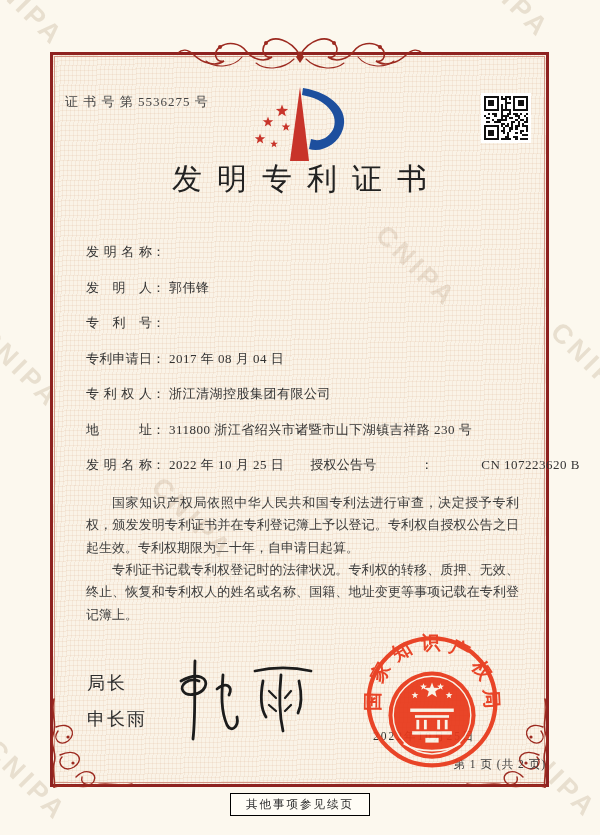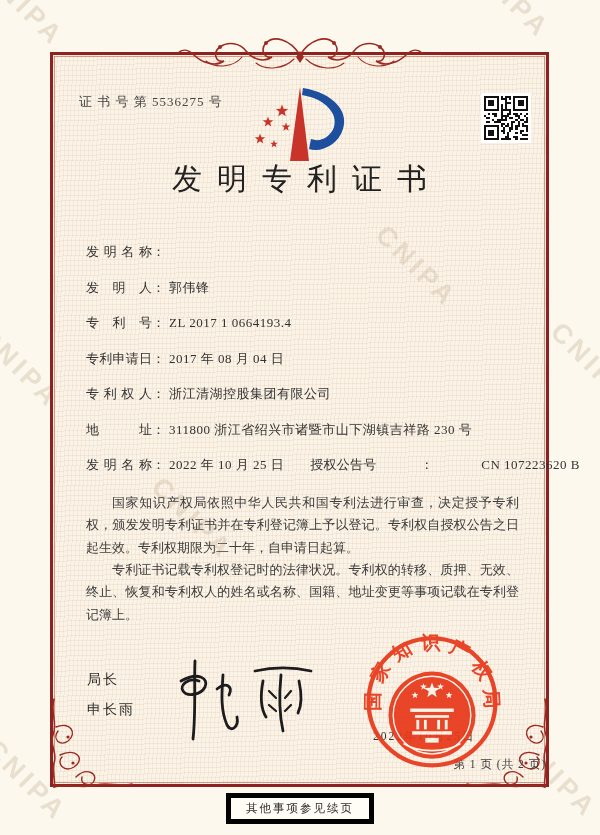--- a/index.html
+++ b/index.html
@@ -23,45 +23,45 @@
       repeating-linear-gradient(93deg, rgba(205,150,115,0.12) 0 1px, rgba(0,0,0,0) 1px 4px),
       repeating-linear-gradient(-1.5deg, rgba(215,165,125,0.15) 0 1px, rgba(0,0,0,0) 1px 5px),
       #faf3e7;
     z-index:2;
   }
   .frame-inner{position:absolute;inset:1px;border:1px solid #d29584;pointer-events:none;}
   .ornament{position:absolute;z-index:3;}
   .top-orn{left:50%;top:-27px;transform:translateX(-50%);}
   .corner-left{left:-7px;bottom:-9px;}
   .corner-right{right:-7px;bottom:-9px;transform:scaleX(-1);}
-  .cert-no{position:absolute;left:26px;top:38px;font-size:13px;letter-spacing:1px;color:#454545;z-index:4;font-family:Liberation Serif, serif;}
+  .cert-no{position:absolute;left:12px;top:38px;font-size:13px;letter-spacing:1px;color:#454545;z-index:4;font-family:Liberation Serif, serif;}
   .logo{position:absolute;left:188px;top:30px;z-index:4;}
   .qr-box{position:absolute;left:428px;top:38px;width:44px;height:44px;background:#ffffff;padding:3px;z-index:4;}
   .title{
     position:absolute;left:0;right:0;top:104px;text-align:center;
     font-size:30px;font-weight:normal;color:#222;
     letter-spacing:15px;text-indent:15px;z-index:4;
   }
   .fields{position:absolute;left:33px;right:24px;top:186px;z-index:4;font-size:13px;color:#333;}
   .row{height:21px;line-height:21px;margin-bottom:14.5px;white-space:nowrap;display:flex;}
   .lbl{display:inline-block;width:66px;text-align:justify;text-align-last:justify;flex:none;}
   .colon{flex:none;margin-right:4px;}
   .val{flex:none;letter-spacing:0.5px;}
   .dual .field2{margin-left:26px;display:flex;gap:44px;}
   .paras{position:absolute;left:33px;right:27px;top:437px;z-index:4;}
   .paras p{margin:0;text-indent:2em;font-size:13px;line-height:1.72;color:#3c3c3c;text-align:justify;}
-  .sig-block{position:absolute;left:34px;top:616px;z-index:4;font-size:14px;letter-spacing:2px;color:#2e2e2e;}
+  .sig-block{position:absolute;left:34px;top:616px;z-index:4;font-size:18px;letter-spacing:2px;color:#2e2e2e;}
   .sig-block div{margin-bottom:12px;}
   .signature{position:absolute;left:112px;top:596px;z-index:5;}
   .seal{position:absolute;left:308px;top:574px;z-index:6;opacity:0.93;}
   .seal-date{position:absolute;left:320px;top:674px;z-index:5;font-size:11.5px;letter-spacing:2px;color:#33332f;}
   .page-num{position:absolute;left:0;right:0;bottom:12px;text-align:right;font-size:11.5px;color:#3d3d3d;z-index:4;letter-spacing:1px;}
   .cont-box{
     position:absolute;left:50%;top:793px;transform:translateX(-50%);
-    border:5px solid #000000;background:#fffdf6;padding:3px 15px;
+    border:1px solid #000000;background:#fffdf6;padding:3px 15px;
     font-size:11.5px;letter-spacing:2px;color:#2f2f2f;z-index:2;white-space:nowrap;
   }
 </style>
 </head>
 <body>
 
 <div class="page">
 
   <div class="wm" style="left:-28px;top:-10px;">CNIPA</div>
   <div class="wm" style="left:458px;top:-18px;">CNIPA</div>
@@ -361,21 +361,20 @@
           <span class="colon">：</span>
       </div>
       <div class="row">
         <span class="lbl">发明人</span>
           <span class="colon">：</span>
           <span class="val">郭伟锋</span>
       </div>
       <div class="row">
         <span class="lbl">专利号</span>
           <span class="colon">：</span>
-          <span class="val">ZL 2017 1 0664193.4</span>
       </div>
       <div class="row">
         <span class="lbl">专利申请日</span>
           <span class="colon">：</span>
           <span class="val">2017 年 08 月 04 日</span>
       </div>
       <div class="row">
         <span class="lbl">专利权人</span>
           <span class="colon">：</span>
           <span class="val">浙江清湖控股集团有限公司</span>

